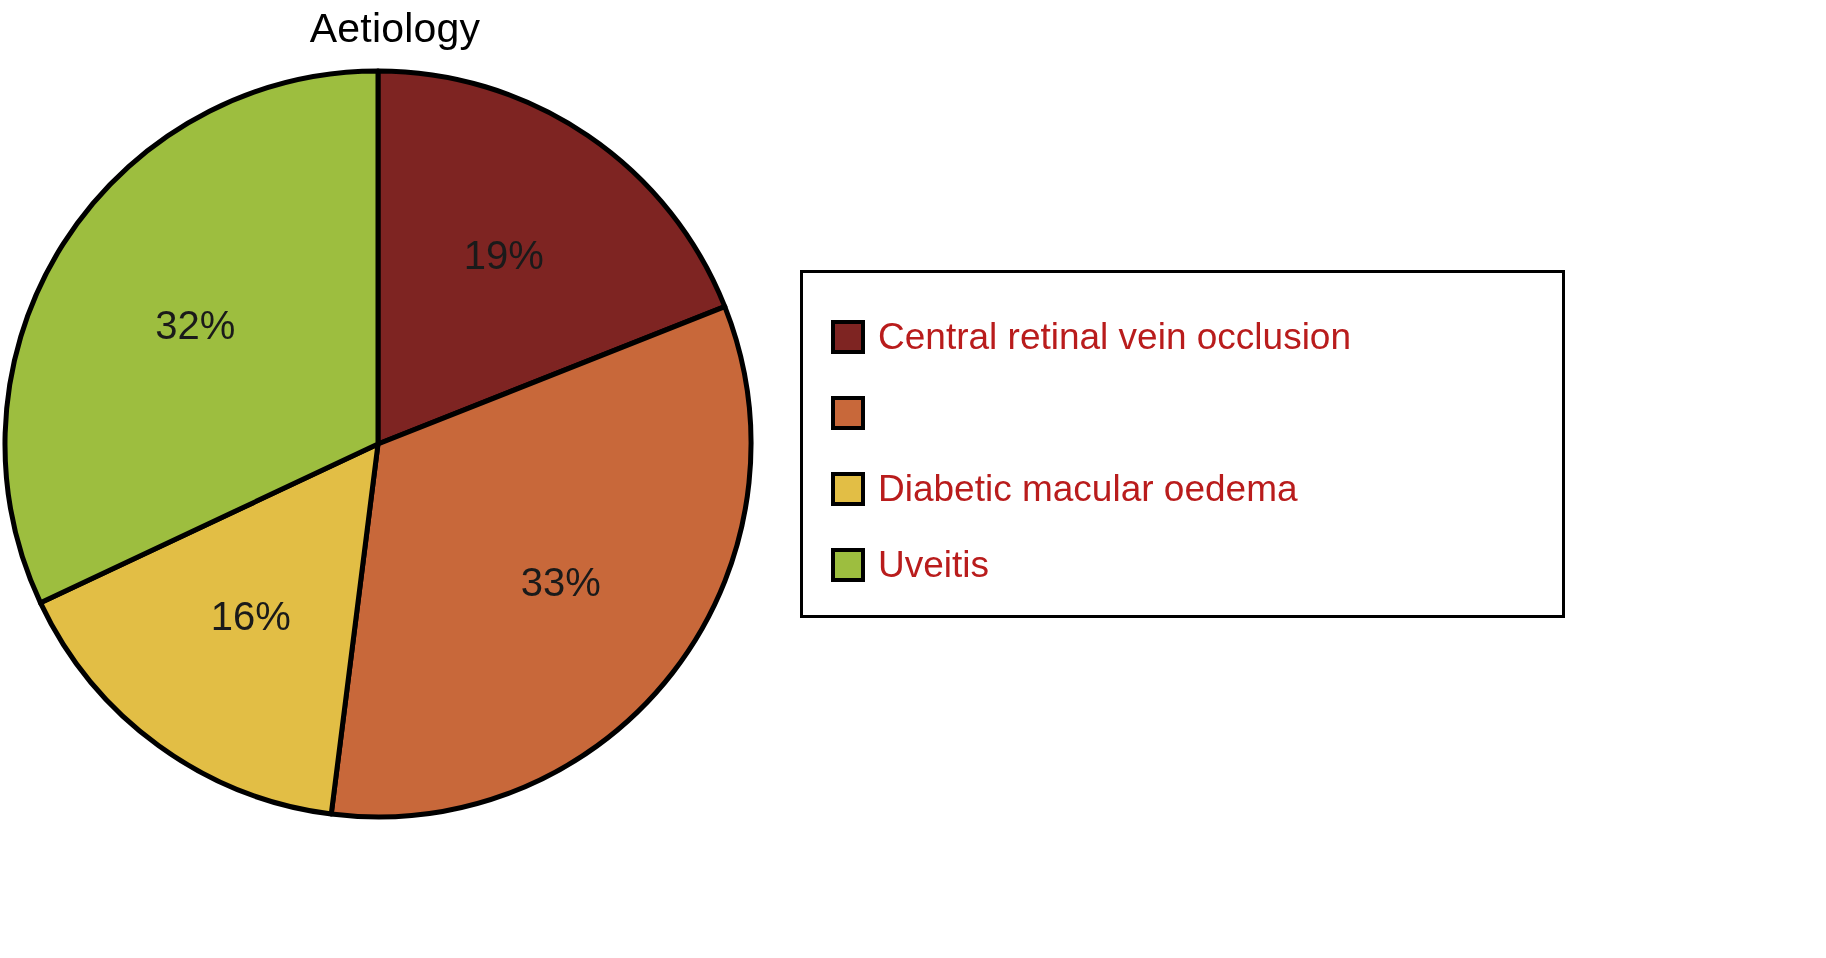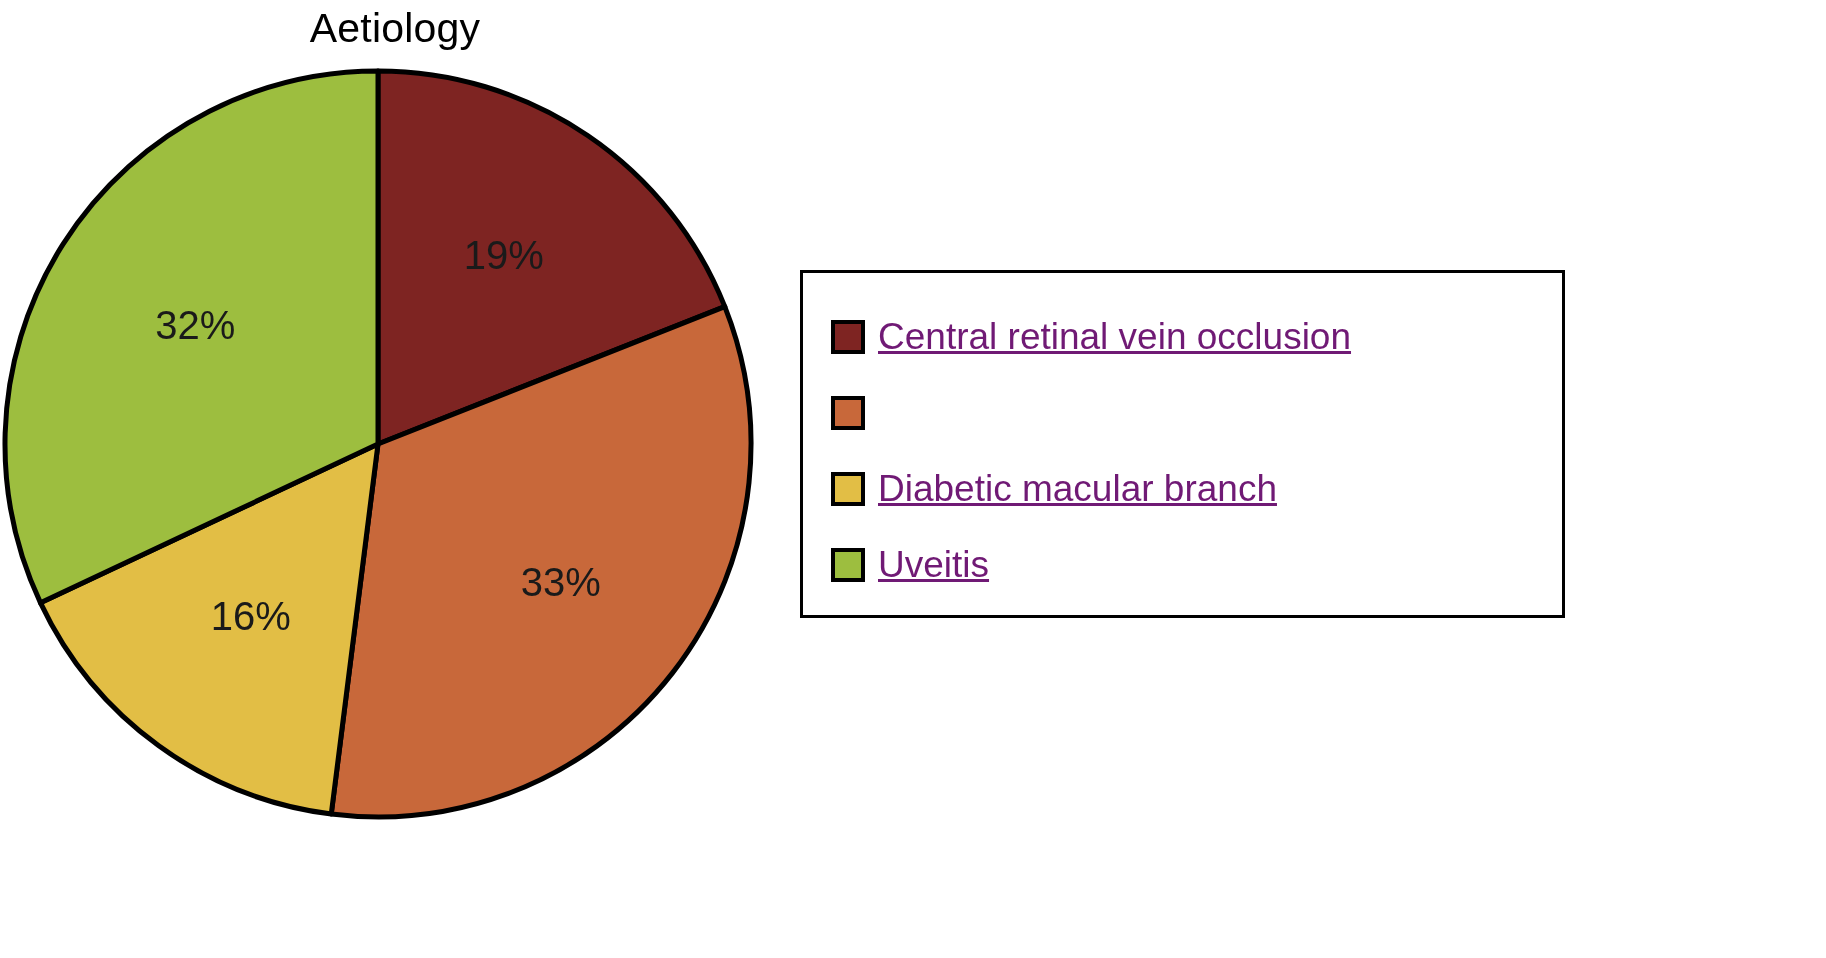--- a/index.html
+++ b/index.html
@@ -91,23 +91,22 @@
     width: 34px;
     height: 34px;
     border: 4px solid #000000;
     box-sizing: border-box;
     flex: 0 0 auto;
   }
   .legend-label {
     margin-left: 13px;
     font-size: 37px;
     line-height: 40px;
-    color: #701a75;
+    color: #b91c1c;
     white-space: nowrap;
-    text-decoration: underline;
   }
 </style>
 </head>
 <body>
 
 <div id="figure">
 
   <div id="chart-title">Aetiology</div>
 
   <div id="pie-wrap">
@@ -131,21 +130,21 @@
     <div id="legend-items">
         <div class="legend-row">
           <span class="legend-swatch" style="background: rgb(126, 36, 34);"></span>
           <span class="legend-label">Central retinal vein occlusion</span>
         </div>
         <div class="legend-row">
           <span class="legend-swatch" style="background: rgb(200, 104, 58);"></span>
         </div>
         <div class="legend-row">
           <span class="legend-swatch" style="background: rgb(226, 190, 69);"></span>
-          <span class="legend-label">Diabetic macular branch</span>
+          <span class="legend-label">Diabetic macular oedema</span>
         </div>
         <div class="legend-row">
           <span class="legend-swatch" style="background: rgb(157, 190, 63);"></span>
           <span class="legend-label">Uveitis</span>
         </div>
       </div>
   </div>
 
 </div>
 

